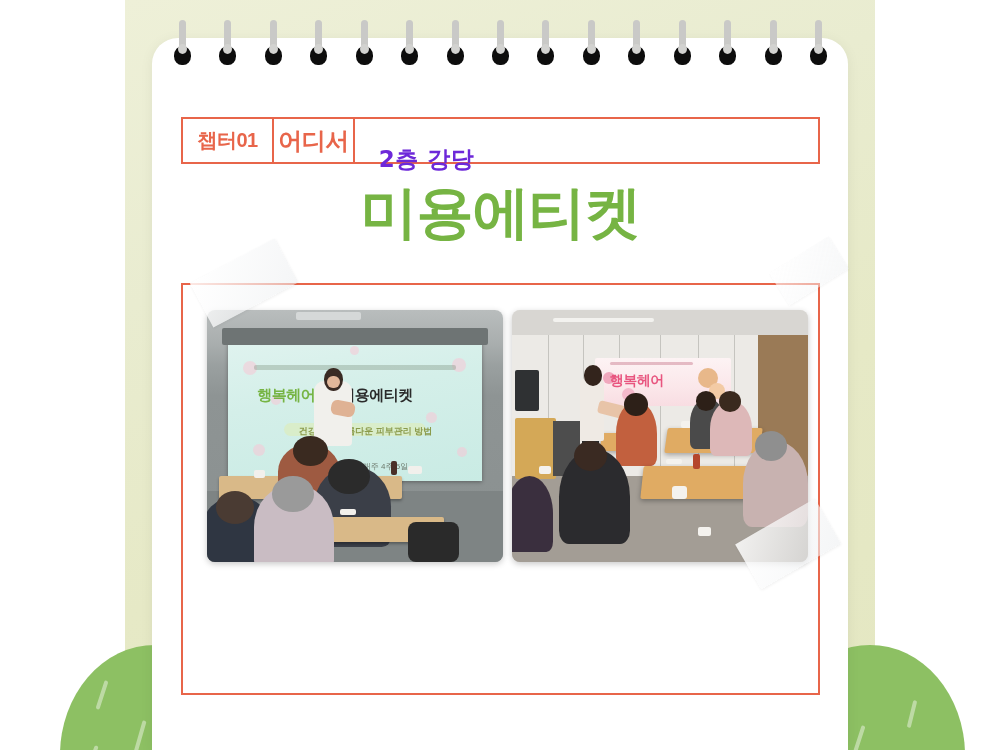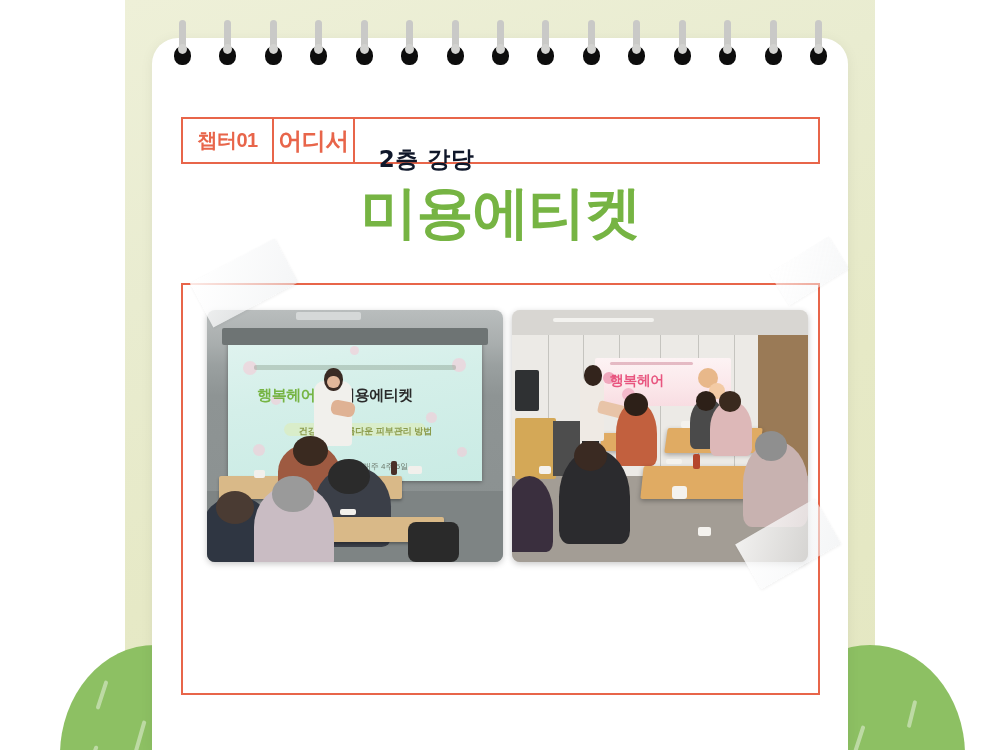--- a/index.html
+++ b/index.html
@@ -154,21 +154,21 @@
   }
   .cell-wherelbl {
     width: 81px;
     color: #e8654a;
     font-weight: 700;
     font-size: 24px;
     letter-spacing: -0.5px;
   }
   .cell-place {
     width: 143px;
-    color: #0f172a;
+    color: #6d28d9;
     font-size: 23px;
     font-weight: 600;
     letter-spacing: 0.5px;
     font-family: "DejaVu Sans", sans-serif;
     margin-top: 37px;
   }
 
   
   .title-row {
     position: absolute;

